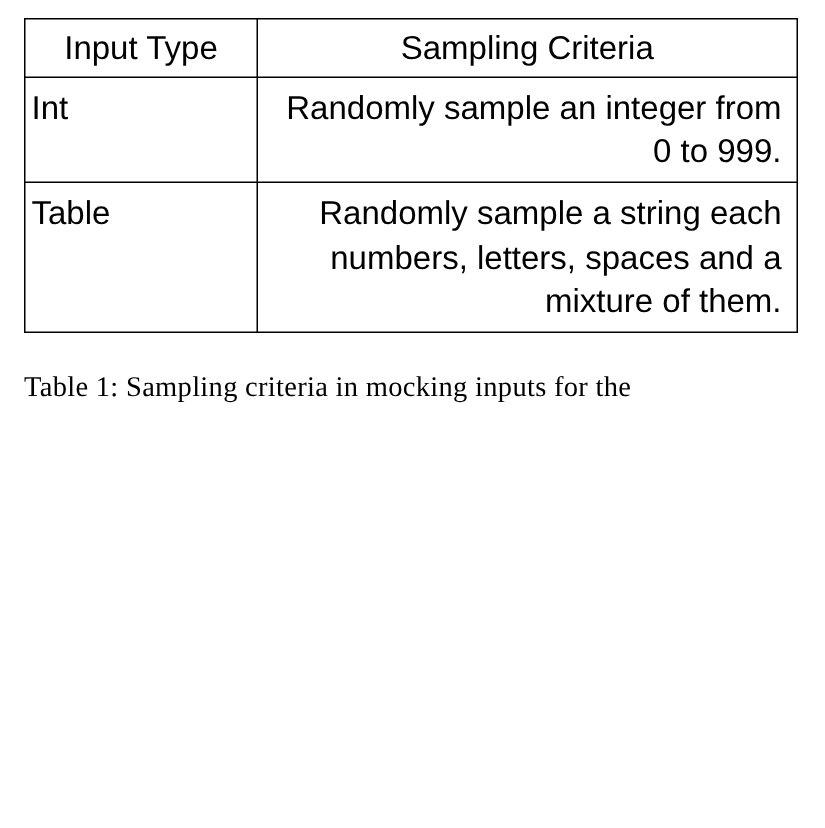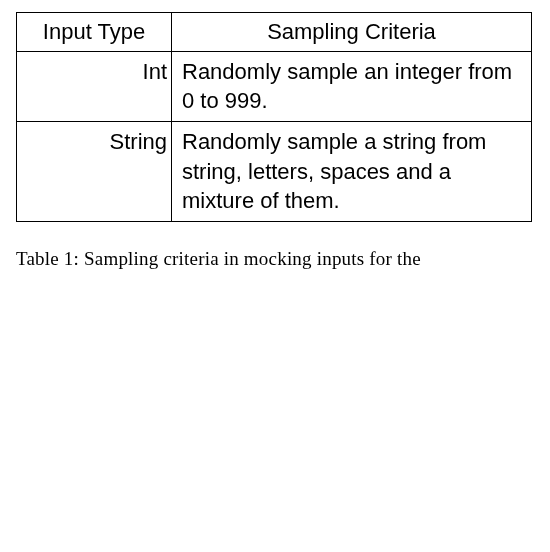--- a/index.html
+++ b/index.html
@@ -26,27 +26,27 @@
       line-height: 1.35;
       vertical-align: top;
     }
     th {
       font-weight: normal;
       text-align: center;
       padding-top: 4px;
       padding-bottom: 4px;
     }
     td.col1 {
-      text-align: right;
+      text-align: left;
       width: 155px;
       padding-left: 4px;
       padding-right: 4px;
     }
     td.col2 {
-      text-align: left;
+      text-align: right;
       padding-left: 10px;
       padding-right: 10px;
     }
     .caption {
       margin-top: 26px;
       font-size: 19px;
       font-family: "Times New Roman", Times, serif;
       color: #000;
       letter-spacing: 0.2px;
     }
@@ -60,22 +60,22 @@
       <th>Input Type</th>
       <th>Sampling Criteria</th>
     </tr>
   </thead>
   <tbody>
     <tr>
       <td class="col1">Int</td>
       <td class="col2">Randomly sample an integer from 0 to 999.</td>
     </tr>
     <tr>
-      <td class="col1">String</td>
-      <td class="col2">Randomly sample a string from string, letters, spaces and a mixture of them.</td>
+      <td class="col1">Table</td>
+      <td class="col2">Randomly sample a string each numbers, letters, spaces and a mixture of them.</td>
     </tr>
   </tbody>
 </table>
 
 <div class="caption">
   <span>Table 1:</span>
   <span>Sampling criteria in mocking inputs for the</span>
 </div>
 
 </body></html>

